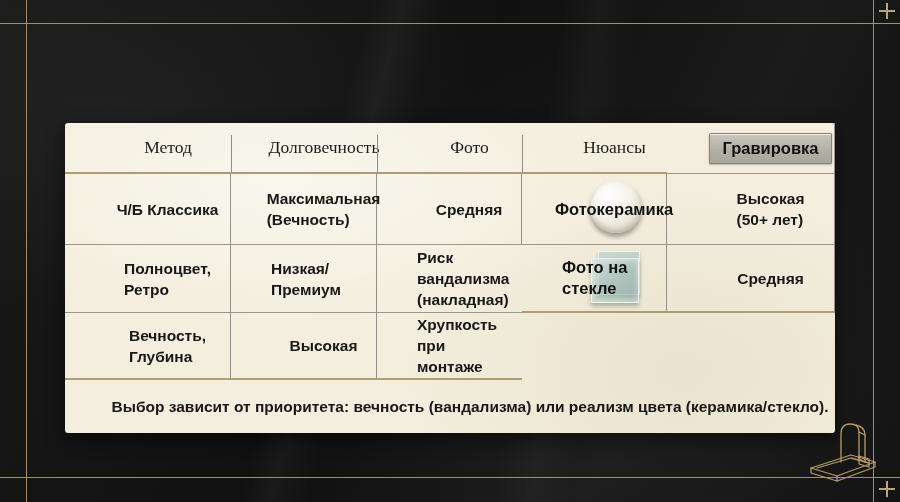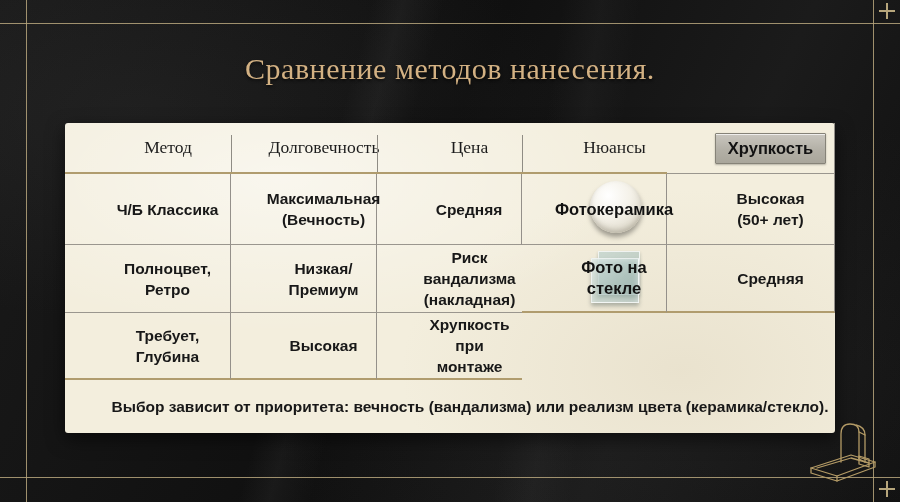--- a/index.html
+++ b/index.html
@@ -62,21 +62,21 @@
     display: grid;
     grid-template-columns: 166px 146px 145px 145px 168px;
     grid-template-rows: 51px 71px 68px 67px 53px;
   }
 
   .cell {
     position: relative;
     display: flex;
     align-items: center;
     justify-content: center;
-    text-align: center;
+    text-align: left;
     white-space: pre-line;
     line-height: 21px;
     padding-left: 40px;
   }
 
   
   .th {
     font-family: "Liberation Serif", serif;
     font-size: 17.5px;
     font-weight: 400;
@@ -154,31 +154,30 @@
 
 <div class="stage">
 
   <div class="frame-line frame-top"></div>
   <div class="frame-line frame-bottom"></div>
   <div class="frame-line frame-left"></div>
   <div class="frame-line frame-right"></div>
   <div class="plus-mark plus-top-right"></div>
   <div class="plus-mark plus-bottom-right"></div>
 
-  <div class="title">Сравнение методов нанесения.</div>
 
   <div class="card">
 
     <div class="cell th has-divider">Метод</div>
     <div class="cell th has-divider">Долговечность</div>
-    <div class="cell th has-divider">Цена</div>
+    <div class="cell th has-divider">Фото</div>
     <div class="cell th">Нюансы</div>
 
     <div class="cell td has-divider row-mid">
-      <span class="method-label engraving-plate"><span>Хрупкость</span></span>
+      <span class="method-label engraving-plate"><span>Гравировка</span></span>
     </div>
     <div class="cell td has-divider row-mid">Ч/Б Классика</div>
     <div class="cell td has-divider row-mid">Максимальная
 (Вечность)</div>
     <div class="cell td has-divider row-mid">Средняя</div>
 
     <div class="cell td has-divider row-mid">
       <span class="ceramic-oval"></span>
       <span class="method-label">Фотокерамика</span>
     </div>
@@ -189,21 +188,21 @@
     <div class="cell td has-divider row-mid">Низкая/Премиум</div>
     <div class="cell td row-mid">Риск вандализма
 (накладная)</div>
 
     <div class="cell td has-divider row-last">
       <span class="glass-square glass-back"></span>
       <span class="glass-square glass-front"></span>
       <span class="method-label">Фото на стекле</span>
     </div>
     <div class="cell td has-divider row-last">Средняя</div>
-    <div class="cell td has-divider row-last">Требует,
+    <div class="cell td has-divider row-last">Вечность,
 Глубина</div>
     <div class="cell td has-divider row-last">Высокая</div>
     <div class="cell td row-last">Хрупкость при
 монтаже</div>
 
     <div class="cell footer-note">Выбор зависит от приоритета: вечность (вандализма) или реализм цвета (керамика/стекло).</div>
   </div>
 
   <svg class="gravestone" width="74" height="62" viewBox="0 0 74 62" fill="none">
     <g stroke="#b49b66" stroke-width="1.3" stroke-linejoin="round" stroke-linecap="round" fill="none">

